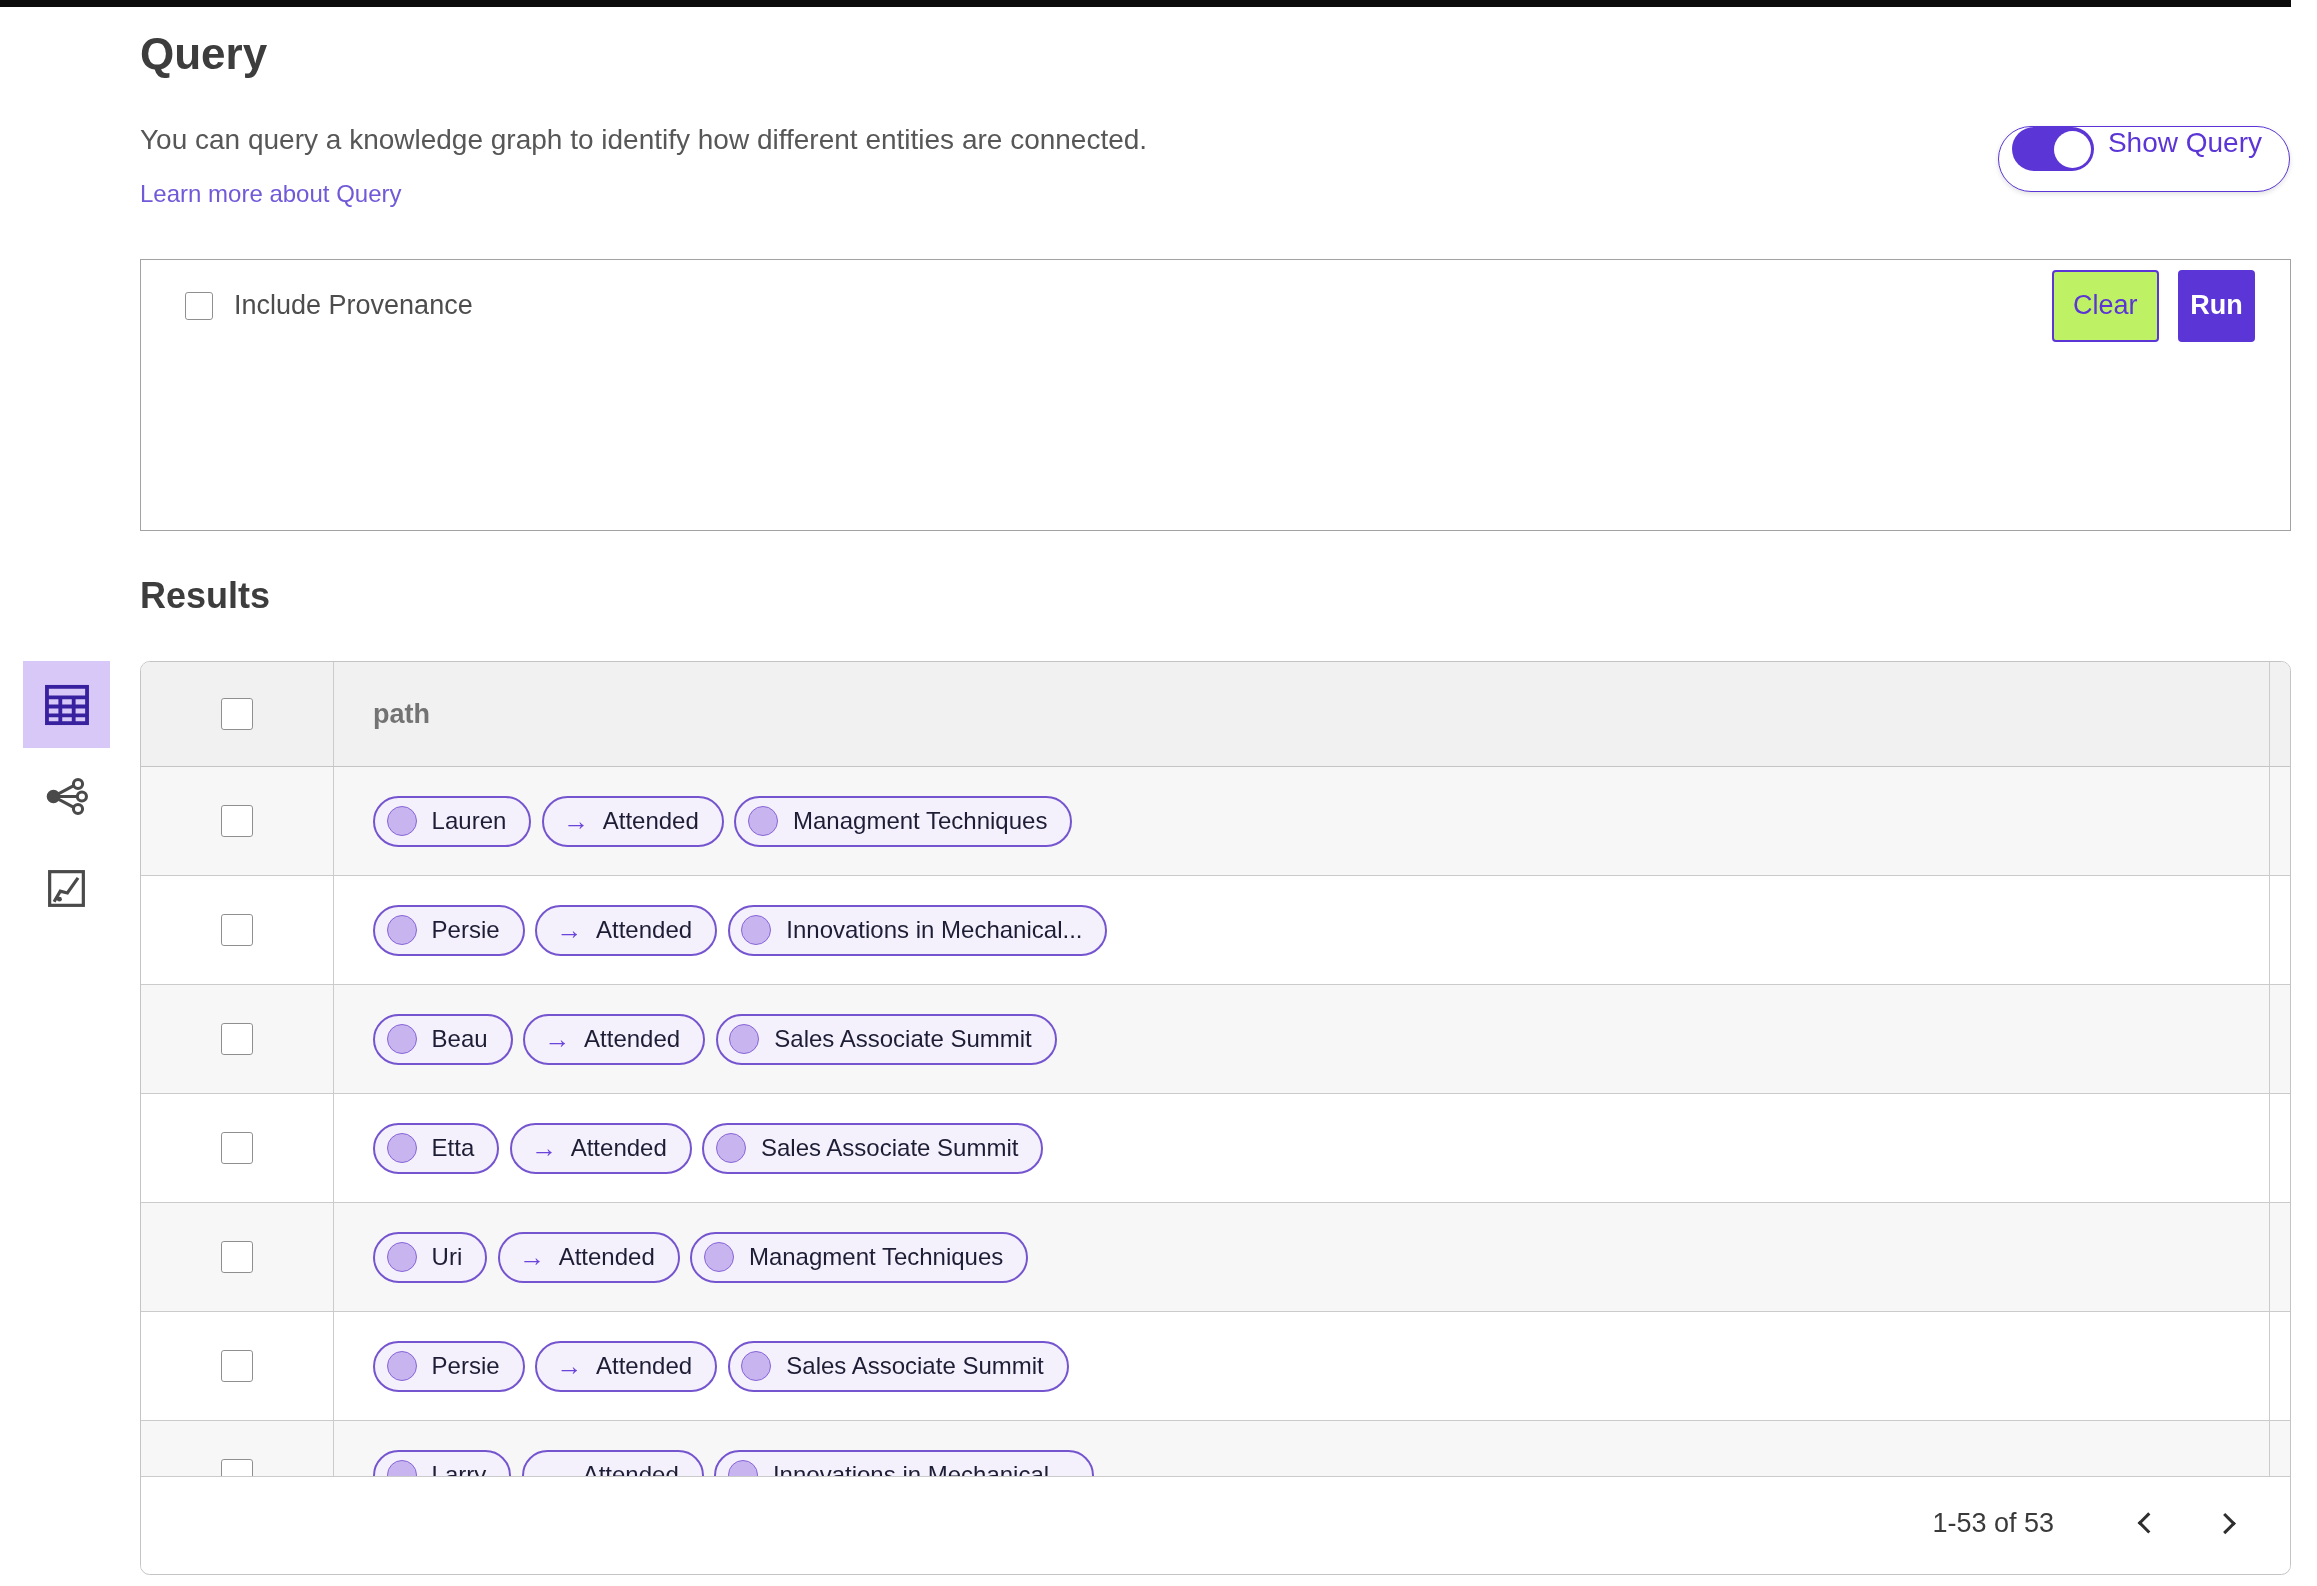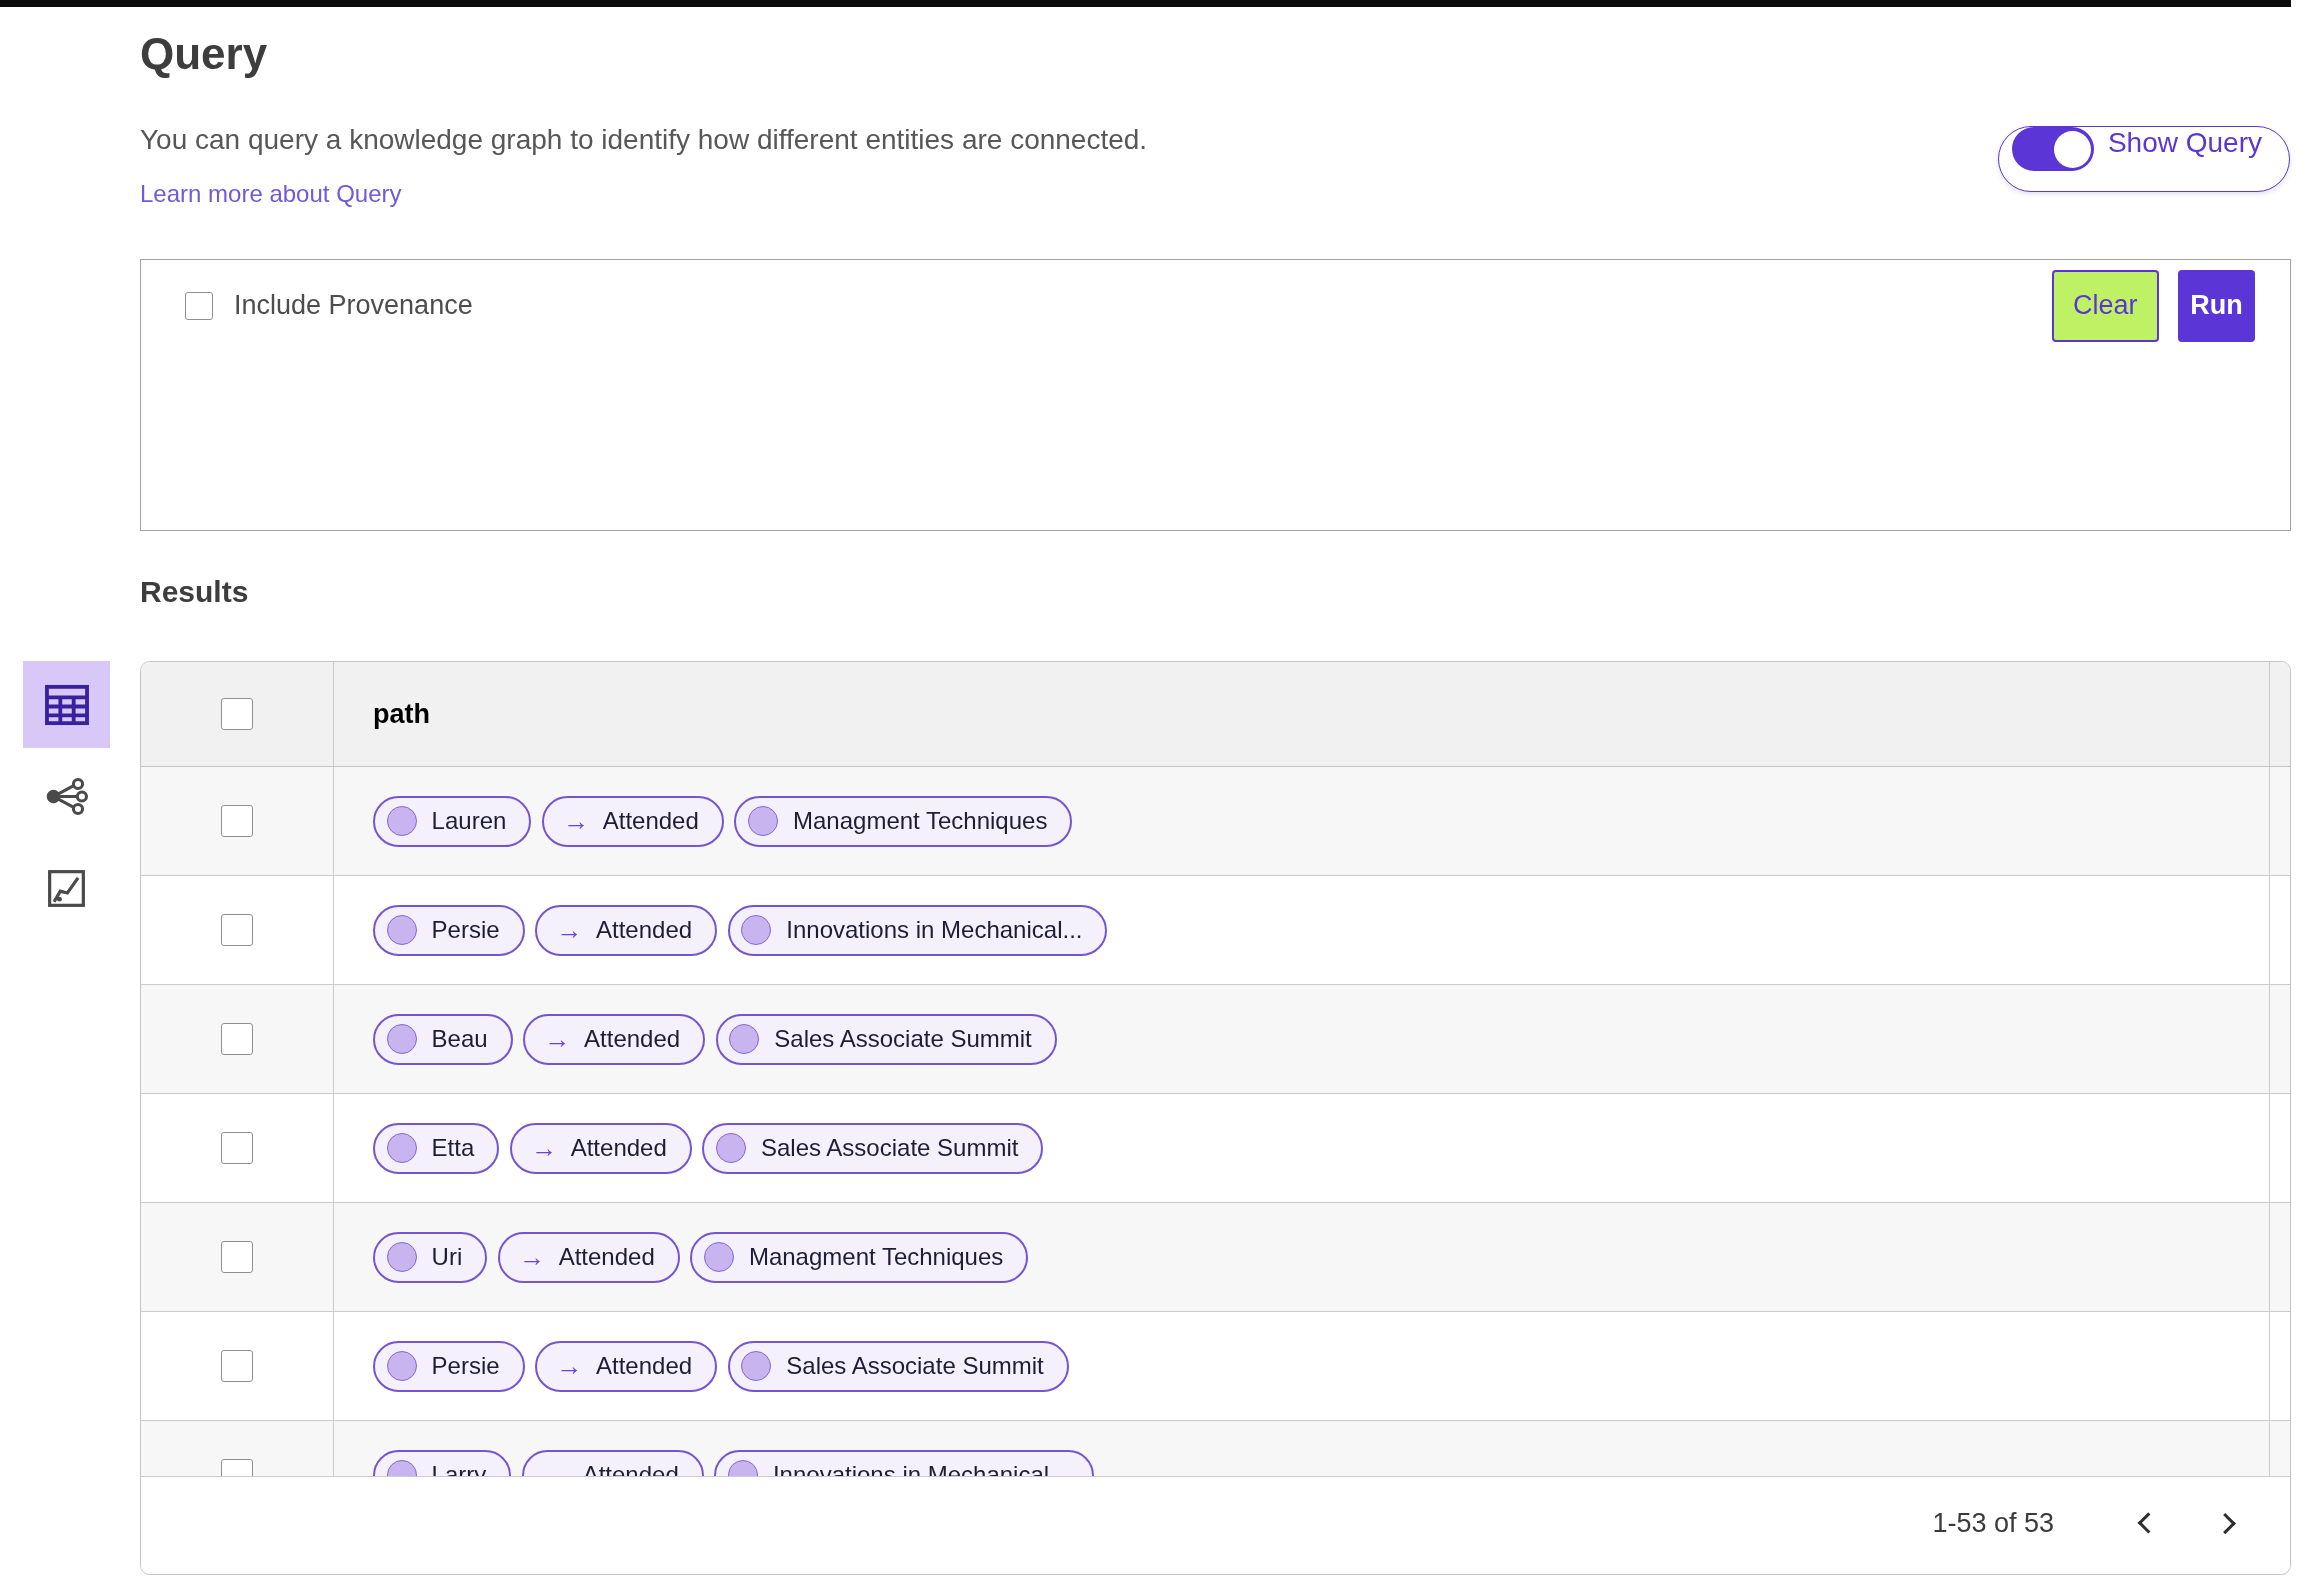--- a/index.html
+++ b/index.html
@@ -47,40 +47,40 @@
   .btn-clear {
     width:107px; height:72px; background:#bef264; border:2.9px solid #5b35d6; border-radius:3.9px;
     color:#5b35d6; font-size:27px; font-family:inherit; cursor:pointer;
   }
   .btn-run {
     width:77px; height:72px; margin-left:19.3px; background:#5b35d6; border:none; border-radius:3.9px;
     color:#fff; font-size:27px; font-weight:600; font-family:inherit; cursor:pointer;
   }
 
   
-  .results-title { position:absolute; left:140px; top:575px; font-size:30px; font-weight:700; color:#3d3d3d; }
+  .results-title { position:absolute; left:140px; top:575px; font-size:36px; font-weight:700; color:#3d3d3d; }
 
   .view-switcher { position:absolute; left:23px; top:661px; width:87px; display:flex; flex-direction:column; align-items:center; }
   .view-item { width:87px; height:87px; display:flex; align-items:center; justify-content:center; cursor:pointer; }
   .view-item.selected { background:#d8c8f8; }
   .view-item + .view-item { margin-top:4.8px; }
 
   .table-card {
     position:absolute; left:140px; top:661px; width:2151px; height:914px;
     border:1.9px solid #c4c4c4; border-radius:9.7px; background:#fff; overflow:hidden;
   }
   .thead { height:105px; background:#f1f1f1; border-bottom:1.9px solid #c4c4c4; display:flex; }
   .tbody { height:709px; overflow:hidden; }
   .trow  { height:109px; display:flex; border-bottom:1.9px solid #cbcbcb; background:#fff; }
   .tbody .trow:nth-child(odd) { background:#f7f7f7; }
   .cell-check { width:193px; border-right:1.9px solid #cbcbcb; display:flex; align-items:center; justify-content:center; }
   .cb-row { width:32px; height:32px; }
   .cell-path { flex:1; display:flex; align-items:center; gap:10.6px; padding-left:39px; overflow:hidden; }
   .cell-strip { width:21px; border-left:1.9px solid #cbcbcb; }
-  .col-path-label { font-size:27px; font-weight:700; color:#000000; }
+  .col-path-label { font-size:27px; font-weight:700; color:#737373; }
 
   .pill {
     display:inline-flex; align-items:center; height:51px; flex:0 0 auto;
     border:2.9px solid #7554cf; border-radius:27px; background:#f4f1fc;
     font-size:24px; color:#1d1d35; cursor:pointer; white-space:nowrap;
   }
   .pill.node { padding:0 23px 0 11.6px; gap:15px; }
   .pill.edge { padding:0 23px 0 19.3px; gap:13.5px; }
   .ncircle { width:30px; height:30px; border-radius:50%; background:#c8b4ef; border:1.9px solid #8765d8; flex:0 0 auto; }
   .earrow { color:#6b44db; font-size:26px; line-height:1; }

